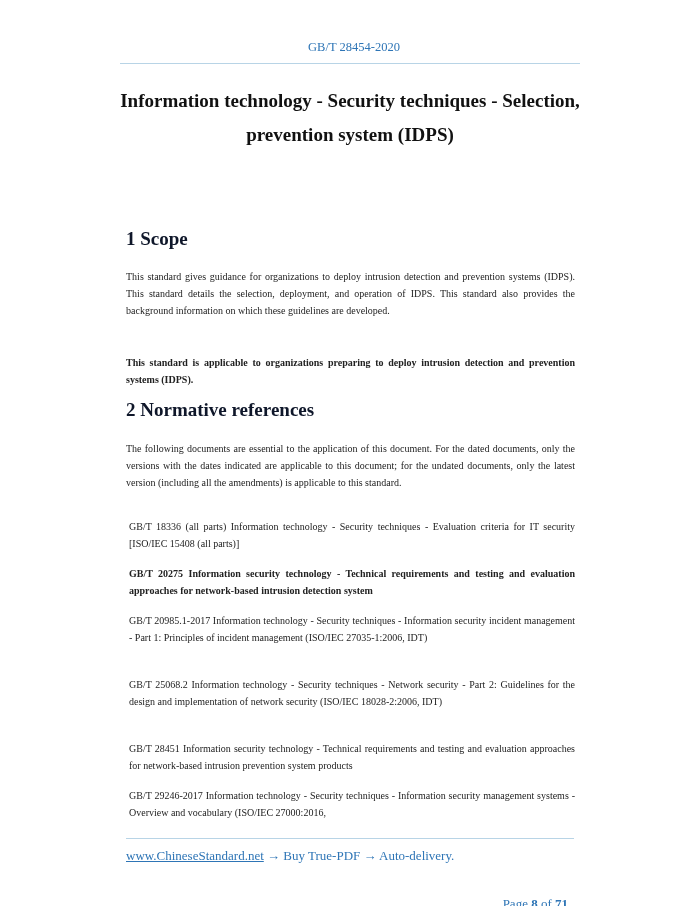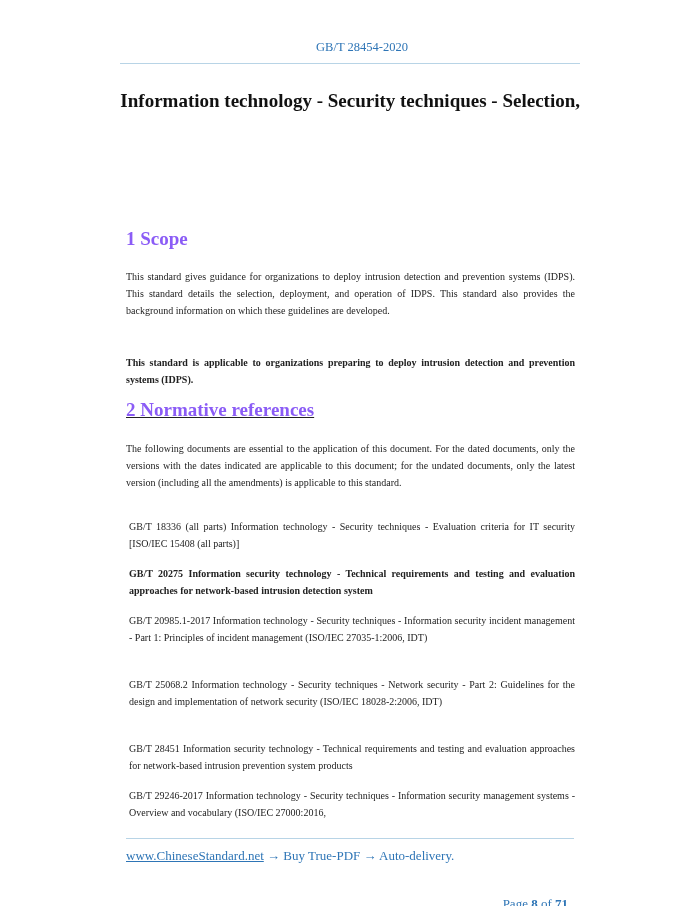--- a/index.html
+++ b/index.html
@@ -1,53 +1,54 @@
 <!DOCTYPE html>
 <html><head>
 <meta charset="utf-8">
 <style>
   html, body { margin:0; padding:0; background:#ffffff; }
   body { width:700px; height:906px; position:relative; overflow:hidden;
          font-family:"Liberation Serif", "DejaVu Serif", serif; color:#222; }
-  .header { position:absolute; top:40px; left:132px; width:460px; text-align:center;
+  .header { position:absolute; top:40px; left:124px; width:460px; text-align:center;
             font-size:12.5px; color:#2e75b6; }
   .header-rule { position:absolute; top:63px; left:120px; width:460px; height:1px; background:#b8d4e6; }
-  .title { position:absolute; top:84px; left:120px; width:460px; text-align:right;
+  .title { position:absolute; top:84px; left:120px; width:460px; text-align:center;
            font-weight:bold; font-size:19px; line-height:34px; color:#111; }
   .content { position:absolute; left:126px; width:449px; }
-  h2 { margin:0; font-size:19px; font-weight:bold; color:#8b5cf6; }
+  h2 { margin:0; font-size:19px; font-weight:bold; color:#0f172a; }
   p { margin:0; font-size:10px; line-height:17px; text-align:justify; }
   .ref { margin-left:3px; }
   .footer-rule { position:absolute; top:838px; left:126px; width:448px; height:1px; background:#b8d4e6; }
   .footer { position:absolute; top:848px; left:126px; width:448px; font-size:13px; color:#2e75b6; }
   .footer a { color:#2e75b6; text-decoration:underline; }
   .footer .right { position:absolute; right:6px; top:0;margin-top:48px; }
   .footer b { font-weight:bold; }
 </style>
 </head>
 <body>
 
 <div class="header">GB/T 28454-2020</div>
 <div class="header-rule"></div>
 
 <div class="title">
   <div>Information technology - Security techniques - Selection,</div>
+  <div>prevention system (IDPS)</div>
 </div>
 
 <div class="content" style="top:228px;">
   <h2>1 Scope</h2>
 </div>
 <div class="content" style="top:268px;">
   <p>This standard gives guidance for organizations to deploy intrusion detection and prevention systems (IDPS). This standard details the selection, deployment, and operation of IDPS. This standard also provides the background information on which these guidelines are developed.</p>
 </div>
 <div class="content" style="top:354px;font-weight:bold;">
   <p>This standard is applicable to organizations preparing to deploy intrusion detection and prevention systems (IDPS).</p>
 </div>
 
-<div class="content" style="top:399px;text-decoration:underline;">
+<div class="content" style="top:399px;">
   <h2>2 Normative references</h2>
 </div>
 <div class="content" style="top:440px;">
   <p>The following documents are essential to the application of this document. For the dated documents, only the versions with the dates indicated are applicable to this document; for the undated documents, only the latest version (including all the amendments) is applicable to this standard.</p>
 </div>
 
 <div class="content" style="top:518px;">
   <p class="ref">GB/T 18336 (all parts) Information technology - Security techniques - Evaluation criteria for IT security [ISO/IEC 15408 (all parts)]</p>
 </div>
 <div class="content" style="top:565px;font-weight:bold;">

